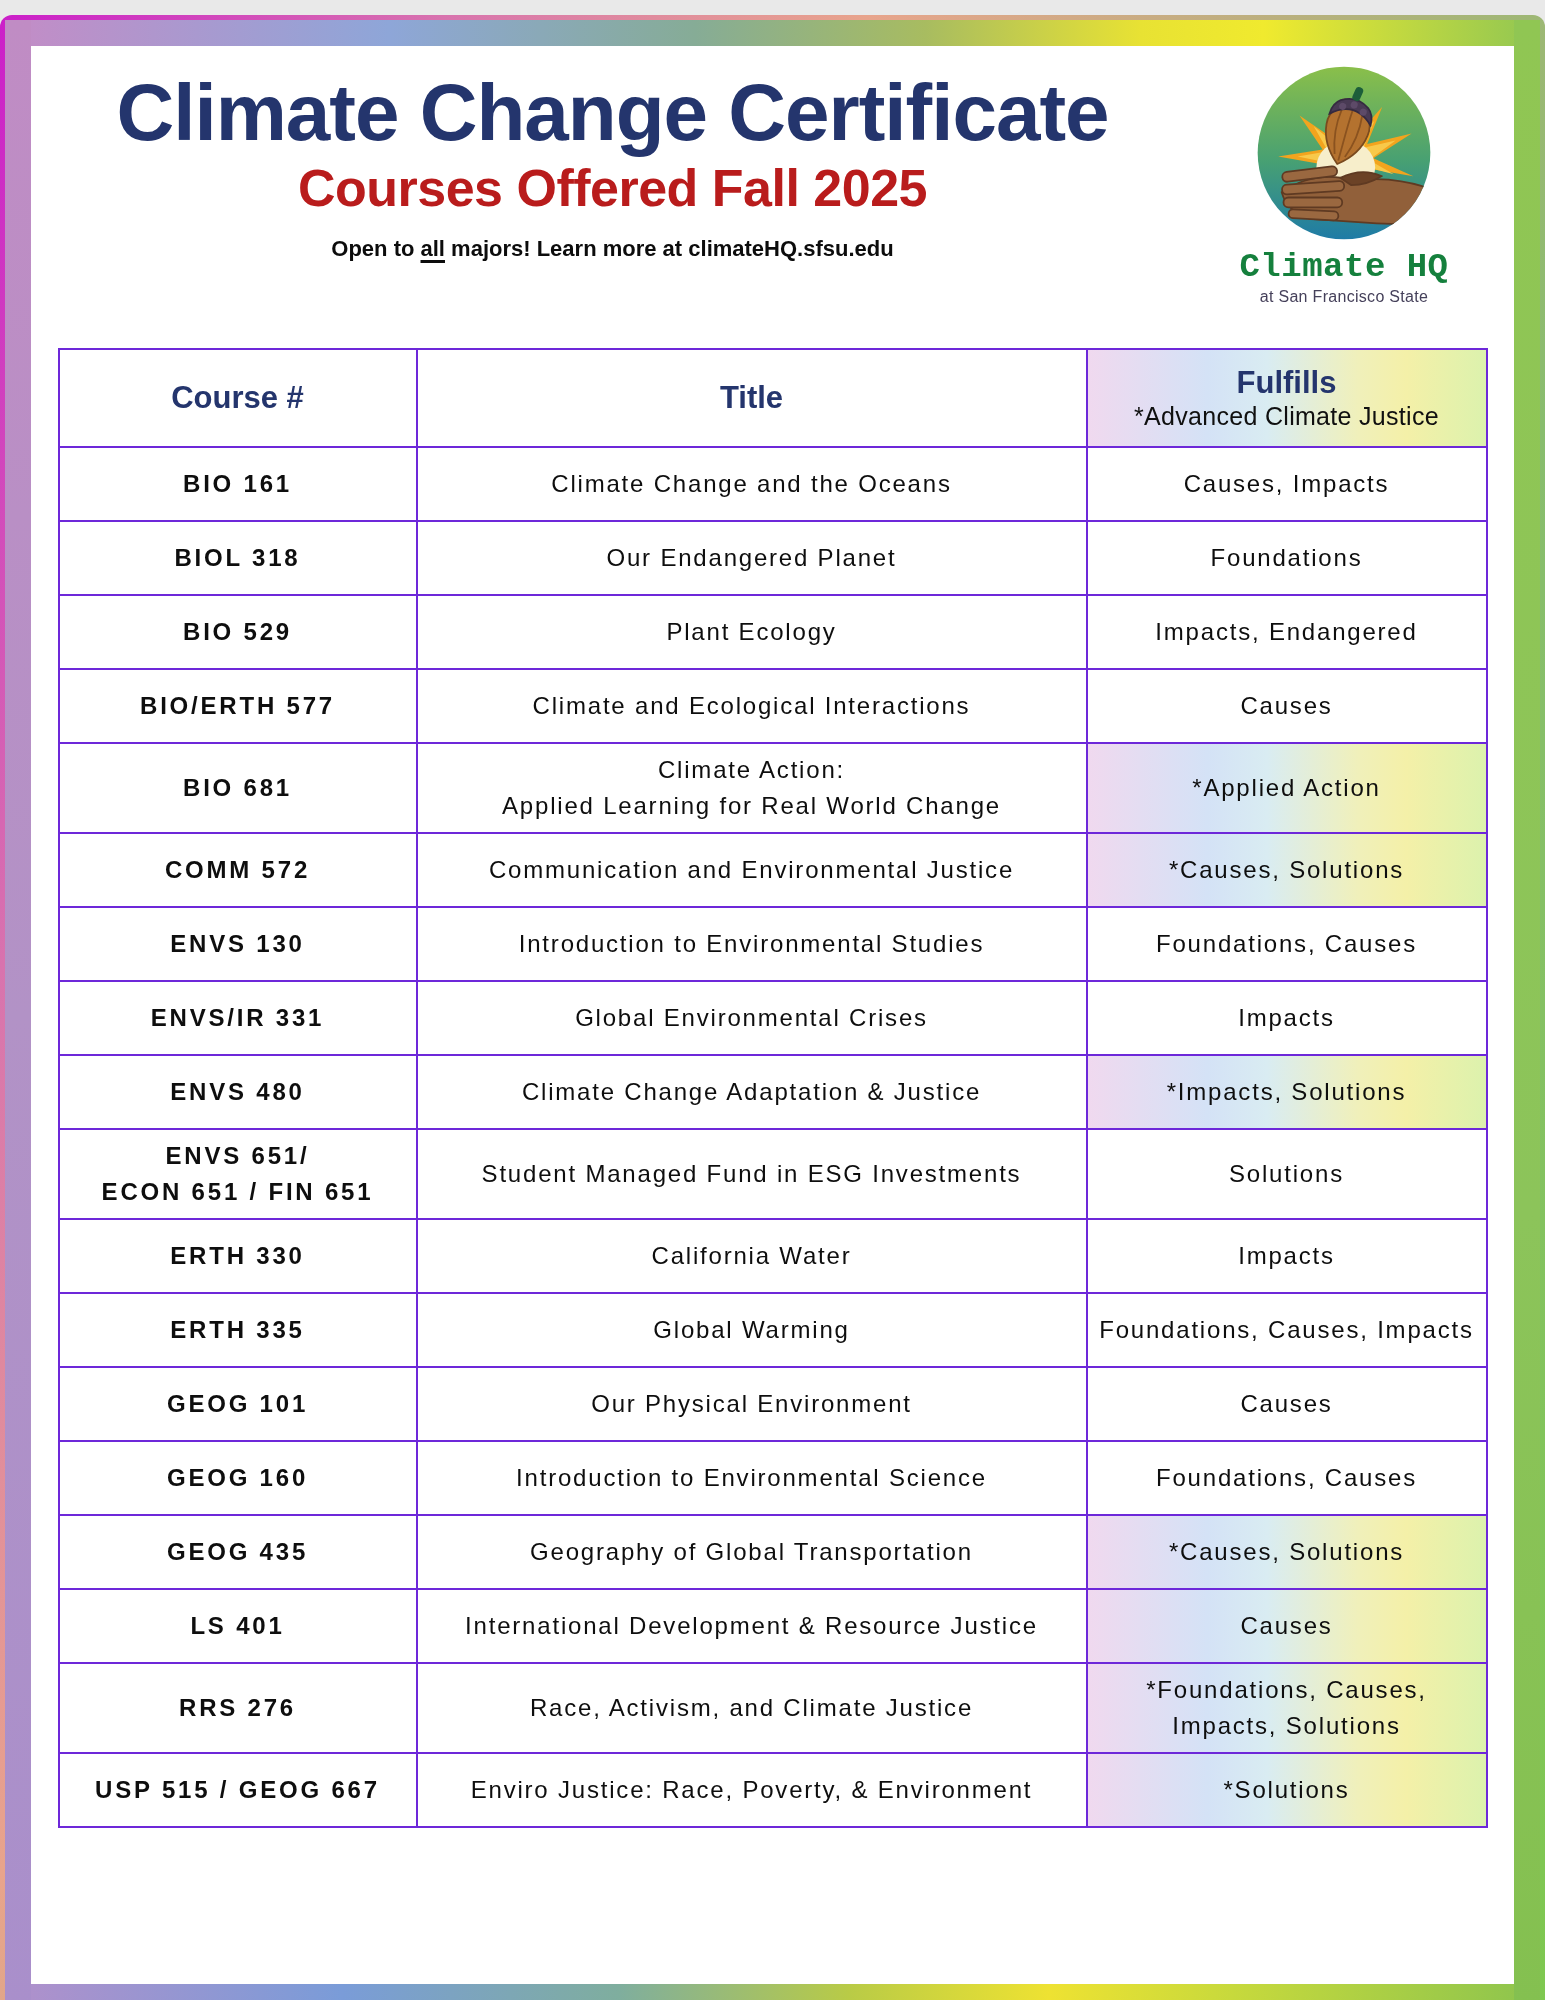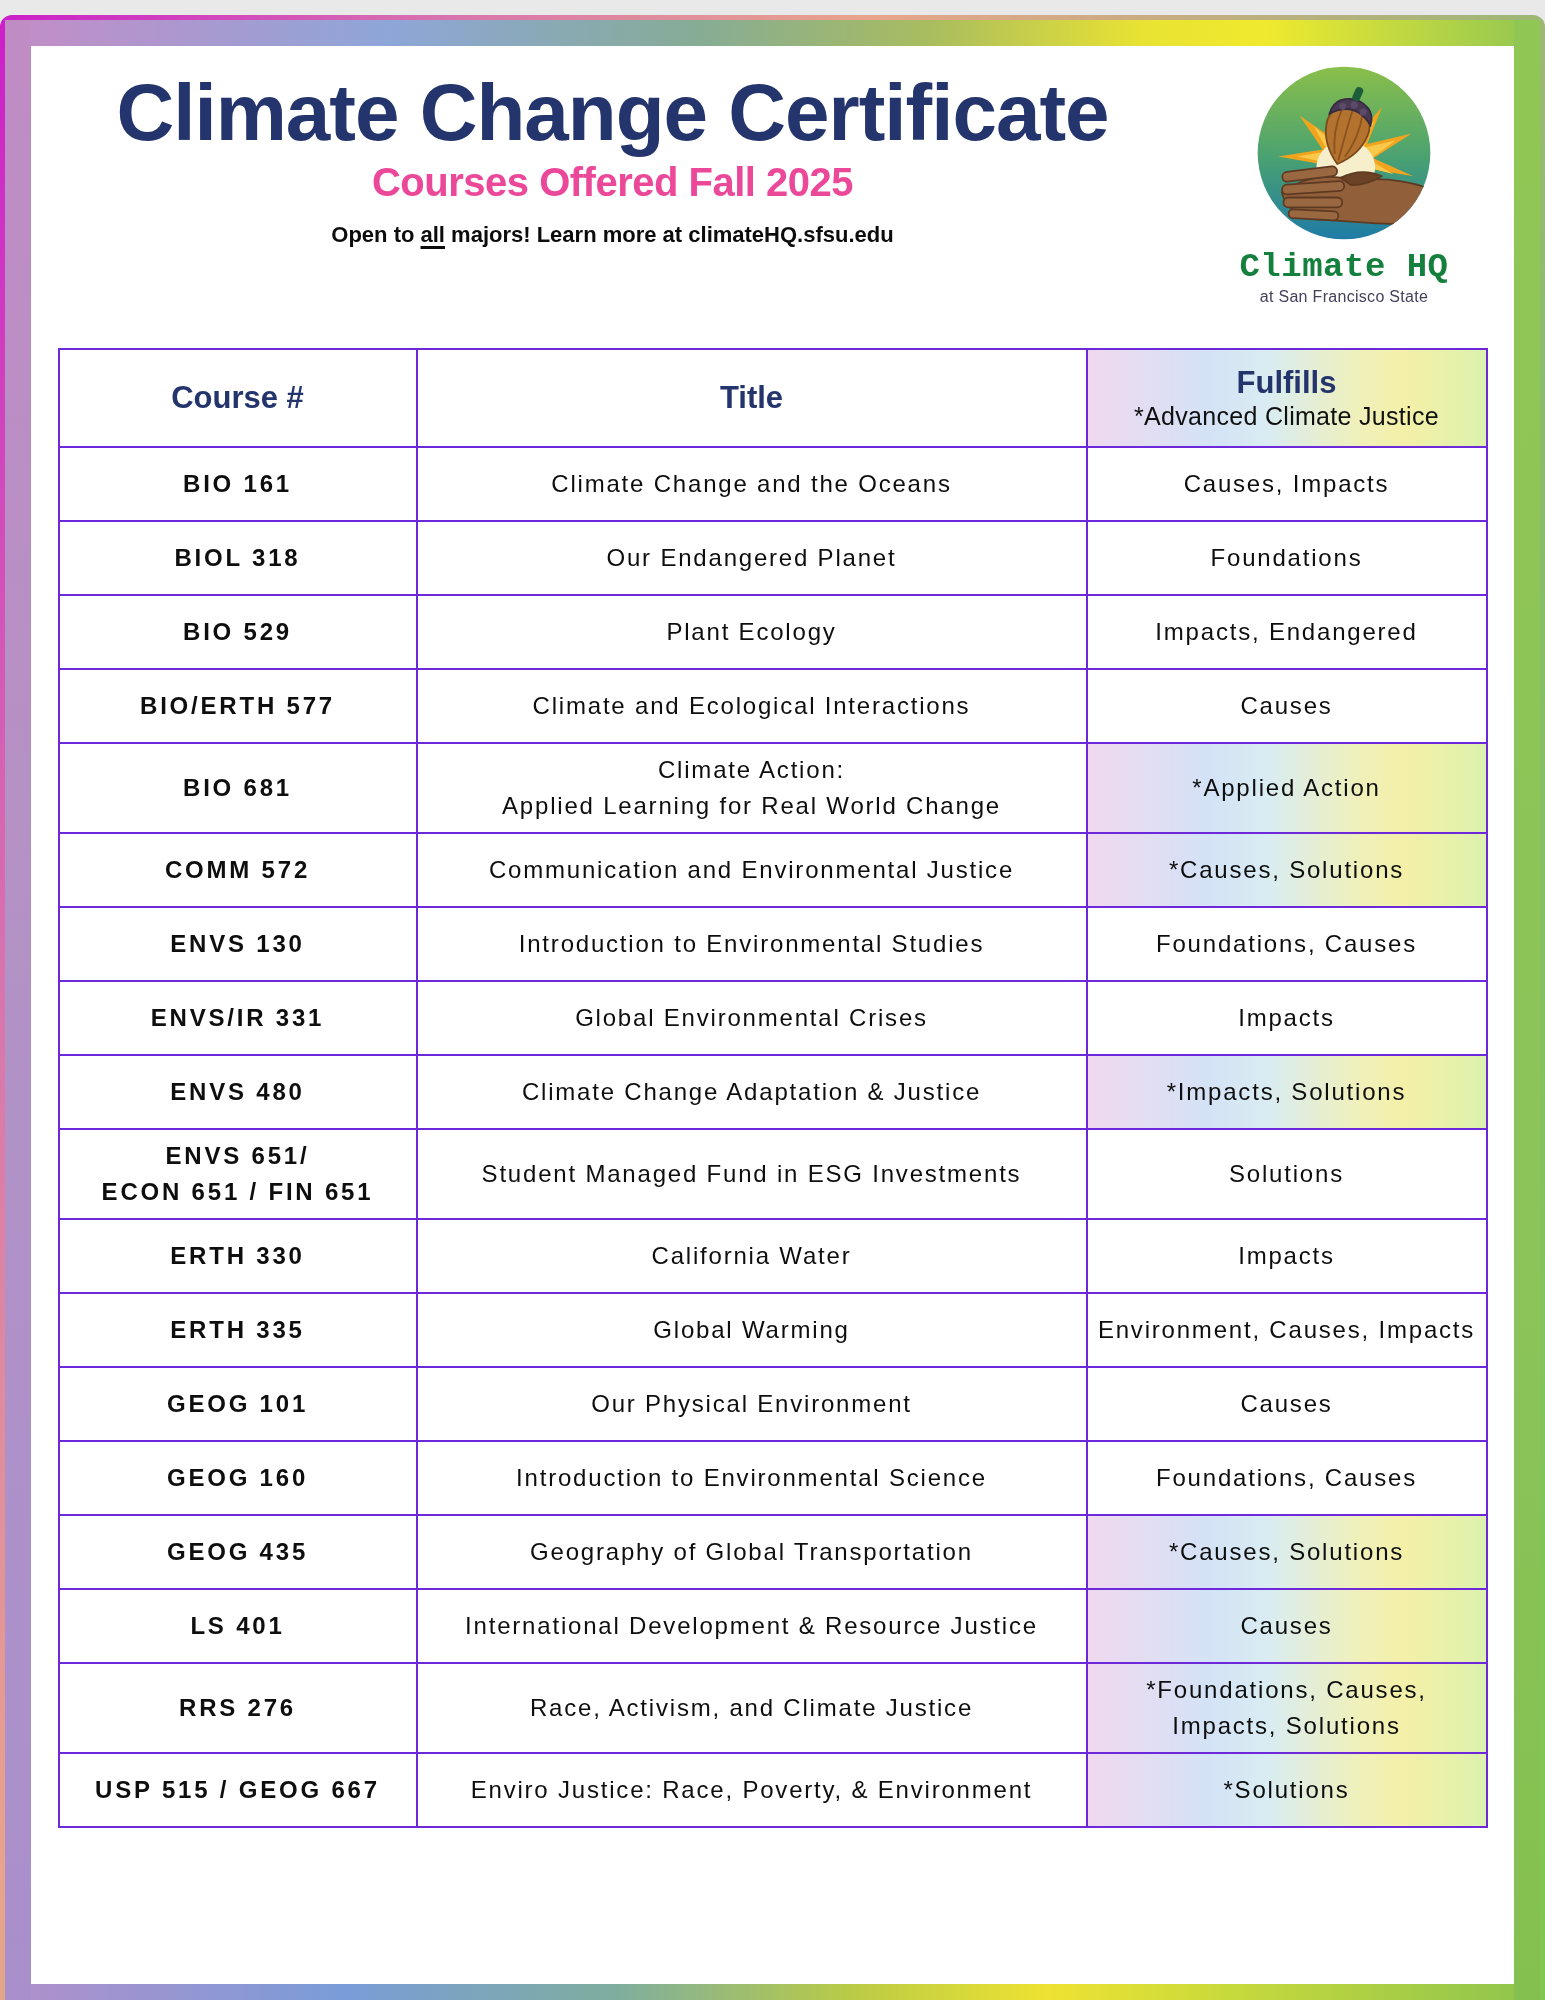--- a/index.html
+++ b/index.html
@@ -27,22 +27,22 @@
   }
 
   
   .masthead{display:flex;align-items:flex-start;padding:14px 10px 0 10px;height:288px;box-sizing:border-box;}
   .titles{flex:1;text-align:center;padding-top:10px;}
   .page-title{
     margin:0;font-size:80px;line-height:1.08;font-weight:bold;
     color:#24356d;letter-spacing:-1px;
   }
   .page-subtitle{
-    margin:4px 0 0 0;font-size:40px;line-height:1.1;font-weight:bold;
-    color:#ec4899;letter-spacing:-0.5px;
+    margin:4px 0 0 0;font-size:52px;line-height:1.1;font-weight:bold;
+    color:#b91c1c;letter-spacing:-0.5px;
   }
   .tagline{margin:18px 0 0 0;font-size:22px;font-weight:bold;color:#0c0c0c;letter-spacing:0;}
   .tagline .u{text-decoration:underline;text-decoration-thickness:3px;text-underline-offset:4px;}
 
   .logo-block{width:320px;flex:0 0 auto;text-align:center;padding-top:4px;}
   .logo-block svg{display:block;margin:0 auto;}
   .logo-wordmark{
     font-family:Liberation Mono, monospace;font-weight:bold;
     font-size:34px;color:#15803d;margin-top:6px;letter-spacing:0.5px;
   }
@@ -217,21 +217,21 @@
 
   <tr>
     <td class="course">ERTH 330</td>
     <td>California Water</td>
     <td>Impacts</td>
   </tr>
 
   <tr>
     <td class="course">ERTH 335</td>
     <td>Global Warming</td>
-    <td>Environment, Causes, Impacts</td>
+    <td>Foundations, Causes, Impacts</td>
   </tr>
 
   <tr>
     <td class="course">GEOG 101</td>
     <td>Our Physical Environment</td>
     <td>Causes</td>
   </tr>
 
   <tr>
     <td class="course">GEOG 160</td>

